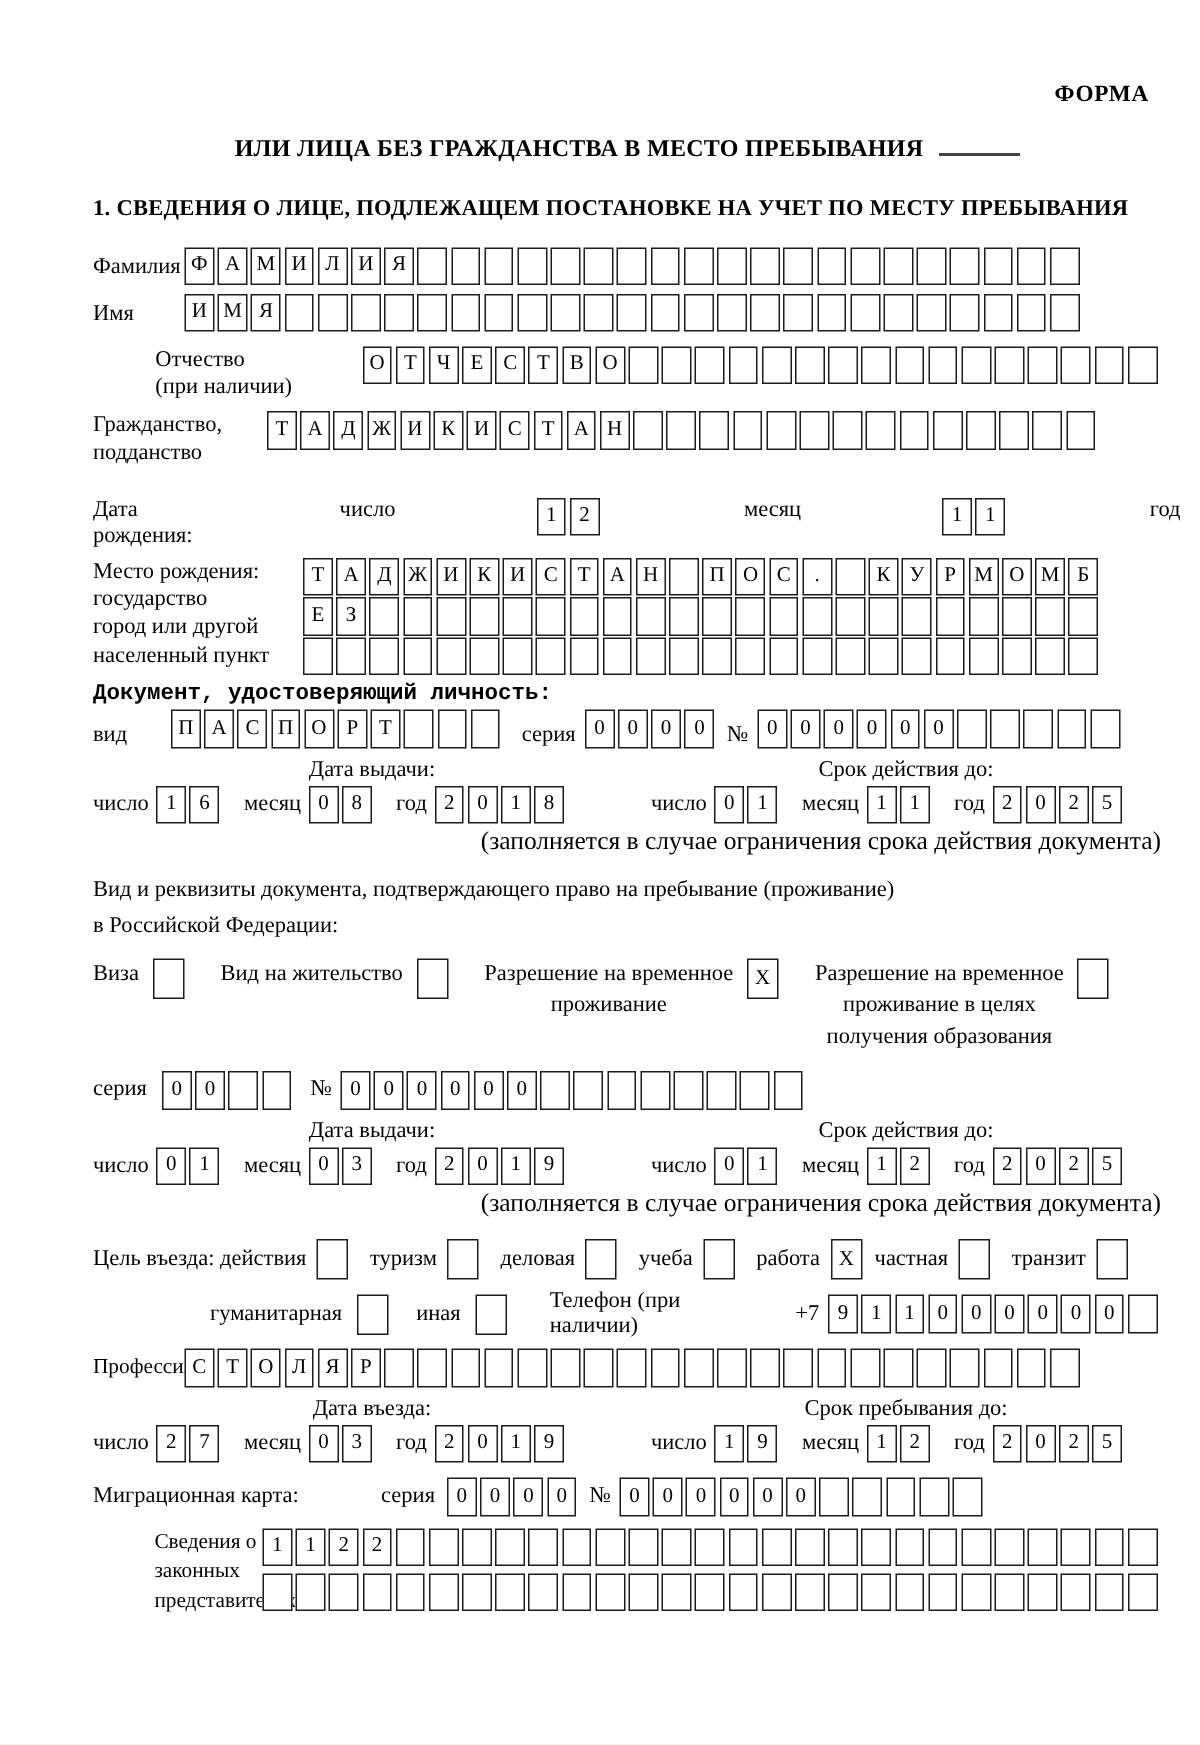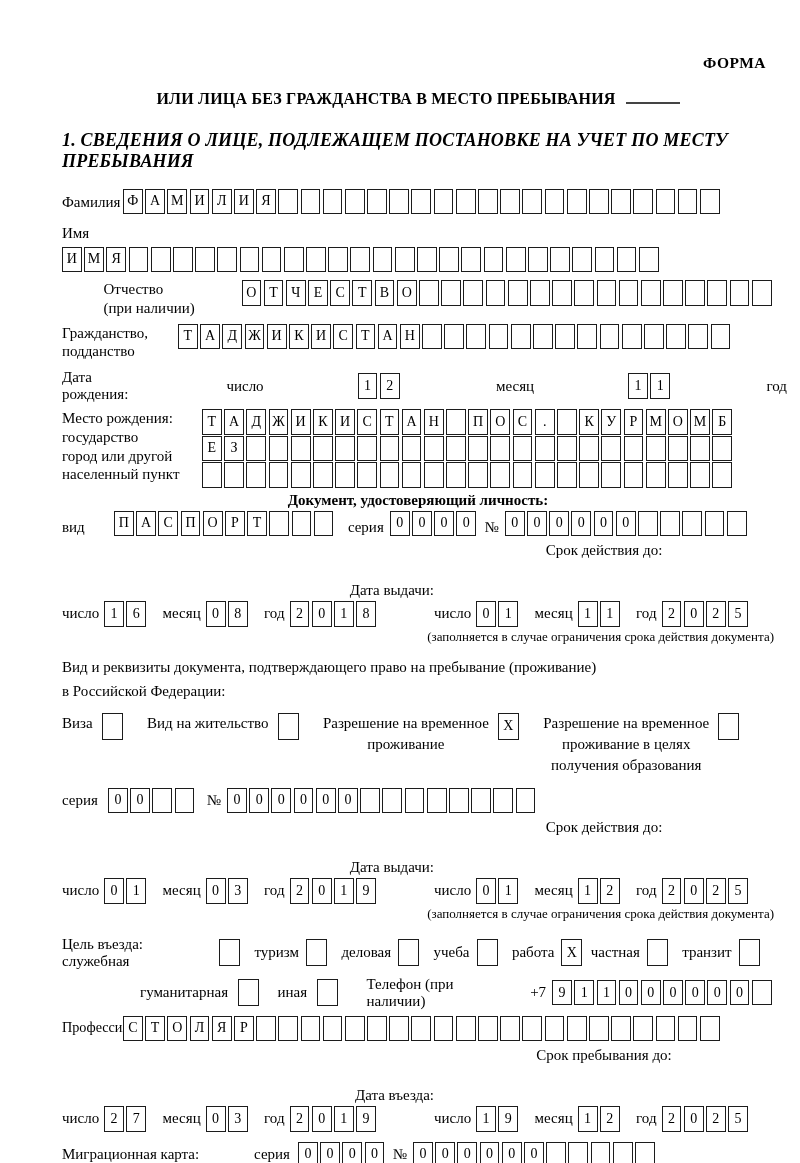--- a/index.html
+++ b/index.html
@@ -9,60 +9,60 @@
     box-sizing:border-box;padding:40px 26px 0 62px;overflow:hidden;position:relative;
   }
   
   .appendix{margin-left:556px;width:182px;line-height:1.32;font-size:14.2px;}
   .appendix .ed{margin-top:5px;}
   .form-label{margin-left:556px;width:182px;text-align:right;padding-right:34px;box-sizing:border-box;
     font-weight:bold;margin-top:14px;font-size:15.5px;letter-spacing:.5px;}
   
   .title{text-align:center;font-weight:bold;font-size:16px;margin-top:16px;line-height:1.35;letter-spacing:.2px;}
   .blank-line{display:inline-block;width:54px;border-bottom:2px solid #444;height:14px;margin-left:10px;}
-  .section-heading{font-weight:bold;font-size:18px;margin-top:20px;letter-spacing:.2px;font-style:italic;}
+  .section-heading{font-weight:bold;font-size:15px;margin-top:20px;letter-spacing:.2px;}
   
   .row{display:flex;align-items:flex-start;}
   .lbl{flex:none;line-height:1.25;}
   .cellrow{display:flex;flex-wrap:nowrap;flex:none;}
   .cell{
     display:inline-flex;align-items:center;justify-content:center;flex:none;
     width:17.8px;height:23.5px;border:1.7px solid #1c1c1c;margin-right:2.4px;
     font-size:14px;background:#fff;
   }
   .cb .cell{width:19px;height:25px;}
   .gap6{width:6px;flex:none;} .gap10{width:10px;flex:none;}
   
   .dateheaders{display:flex;margin-top:6px;}
-  .dh-left{width:372px;text-align:right;margin-top:40px;}
+  .dh-left{width:372px;text-align:center;}
   .dh-right{flex:1;text-align:center;}
   .daterow{display:flex;align-items:center;margin-top:2px;}
   .dg{display:flex;align-items:center;}
   .dg .dl{margin-right:5px;}
   .dg .dl2{margin:0 5px 0 14px;}
-  .note{font-size:13px;text-align:right;margin-top:2px;}
+  .note{font-size:17px;text-align:right;margin-top:2px;}
   .inline-lbl{line-height:27px;}
   
   .opts{display:flex;align-items:flex-start;margin-top:10px;}
   .opt{display:flex;align-items:flex-start;}
   .opt .olbl{text-align:center;line-height:1.4;}
   .opt .cb{margin-left:9px;margin-top:0px;}
   
   .purpose-row{display:flex;align-items:center;margin-top:14px;}
   .purpose-row .plbl{margin-right:7px;}
   .purpose-row .cb{margin-right:12px;}
   .purpose2{display:flex;align-items:center;margin-top:6px;padding-left:78px;}
   
   .rep-label{width:72px;flex:none;line-height:1.38;font-size:14.2px;}
   .rep-rows .cellrow{margin-bottom:4.5px;}
-  .mt2{margin-top:2px;} .mt4{margin-top:4px;flex-direction:column;} .mt6{margin-top:6px;}
+  .mt2{margin-top:2px;} .mt4{margin-top:4px;} .mt6{margin-top:6px;}
   .mt8{margin-top:8px;justify-content:flex-end;} .mt10{margin-top:10px;}
   .para{line-height:1.6;margin-top:10px;}
   .bp-rows .cellrow{margin-bottom:1px;}
-  .center-bold{text-align:center;font-weight:bold;margin-top:3px;}
+  .center-bold{font-weight:bold;margin-top:3px;font-family:Liberation Mono, monospace;}
 </style>
 </head>
 <body>
 
 <div class="page">
 
   <div class="form-label">ФОРМА</div>
 
   <div class="title">
     <div><span>ИЛИ ЛИЦА БЕЗ ГРАЖДАНСТВА В МЕСТО ПРЕБЫВАНИЯ</span><span class="blank-line"></span></div>
@@ -196,21 +196,21 @@
         <span class="cell"></span>
         <span class="cell"></span>
         <span class="cell"></span>
         <span class="cell"></span>
         <span class="cell"></span>
         <span class="cell"></span>
         <span class="cell"></span>
       </div>
   </div>
 
-  <div class="row" style="margin-top:8px;align-items:center;gap:44px;">
+  <div class="row" style="margin-top:20px;gap:44px;">
     <span>Дата рождения:</span>
     <span class="gap10"></span>
     <span>число</span>
       <span class="gap6"></span>
     <span class="cellrow">
         <span class="cell">1</span>
         <span class="cell">2</span>
       </span>
     <span class="gap6"></span>
       <span>месяц</span>
@@ -531,21 +531,21 @@
           <span class="cell">2</span>
           <span class="cell">0</span>
           <span class="cell">2</span>
           <span class="cell">5</span>
         </span>
     </div>
   </div>
   <div class="note">(заполняется в случае ограничения срока действия документа)</div>
 
   <div class="purpose-row">
-    <span class="plbl">Цель въезда: служебная</span>
+    <span class="plbl">Цель въезда: действия</span>
     <span class="cellrow cb">
         <span class="cell"></span>
       </span>
     <span class="plbl">туризм</span>
     <span class="cellrow cb">
         <span class="cell"></span>
       </span>
     <span class="plbl">деловая</span>
     <span class="cellrow cb">
         <span class="cell"></span>

